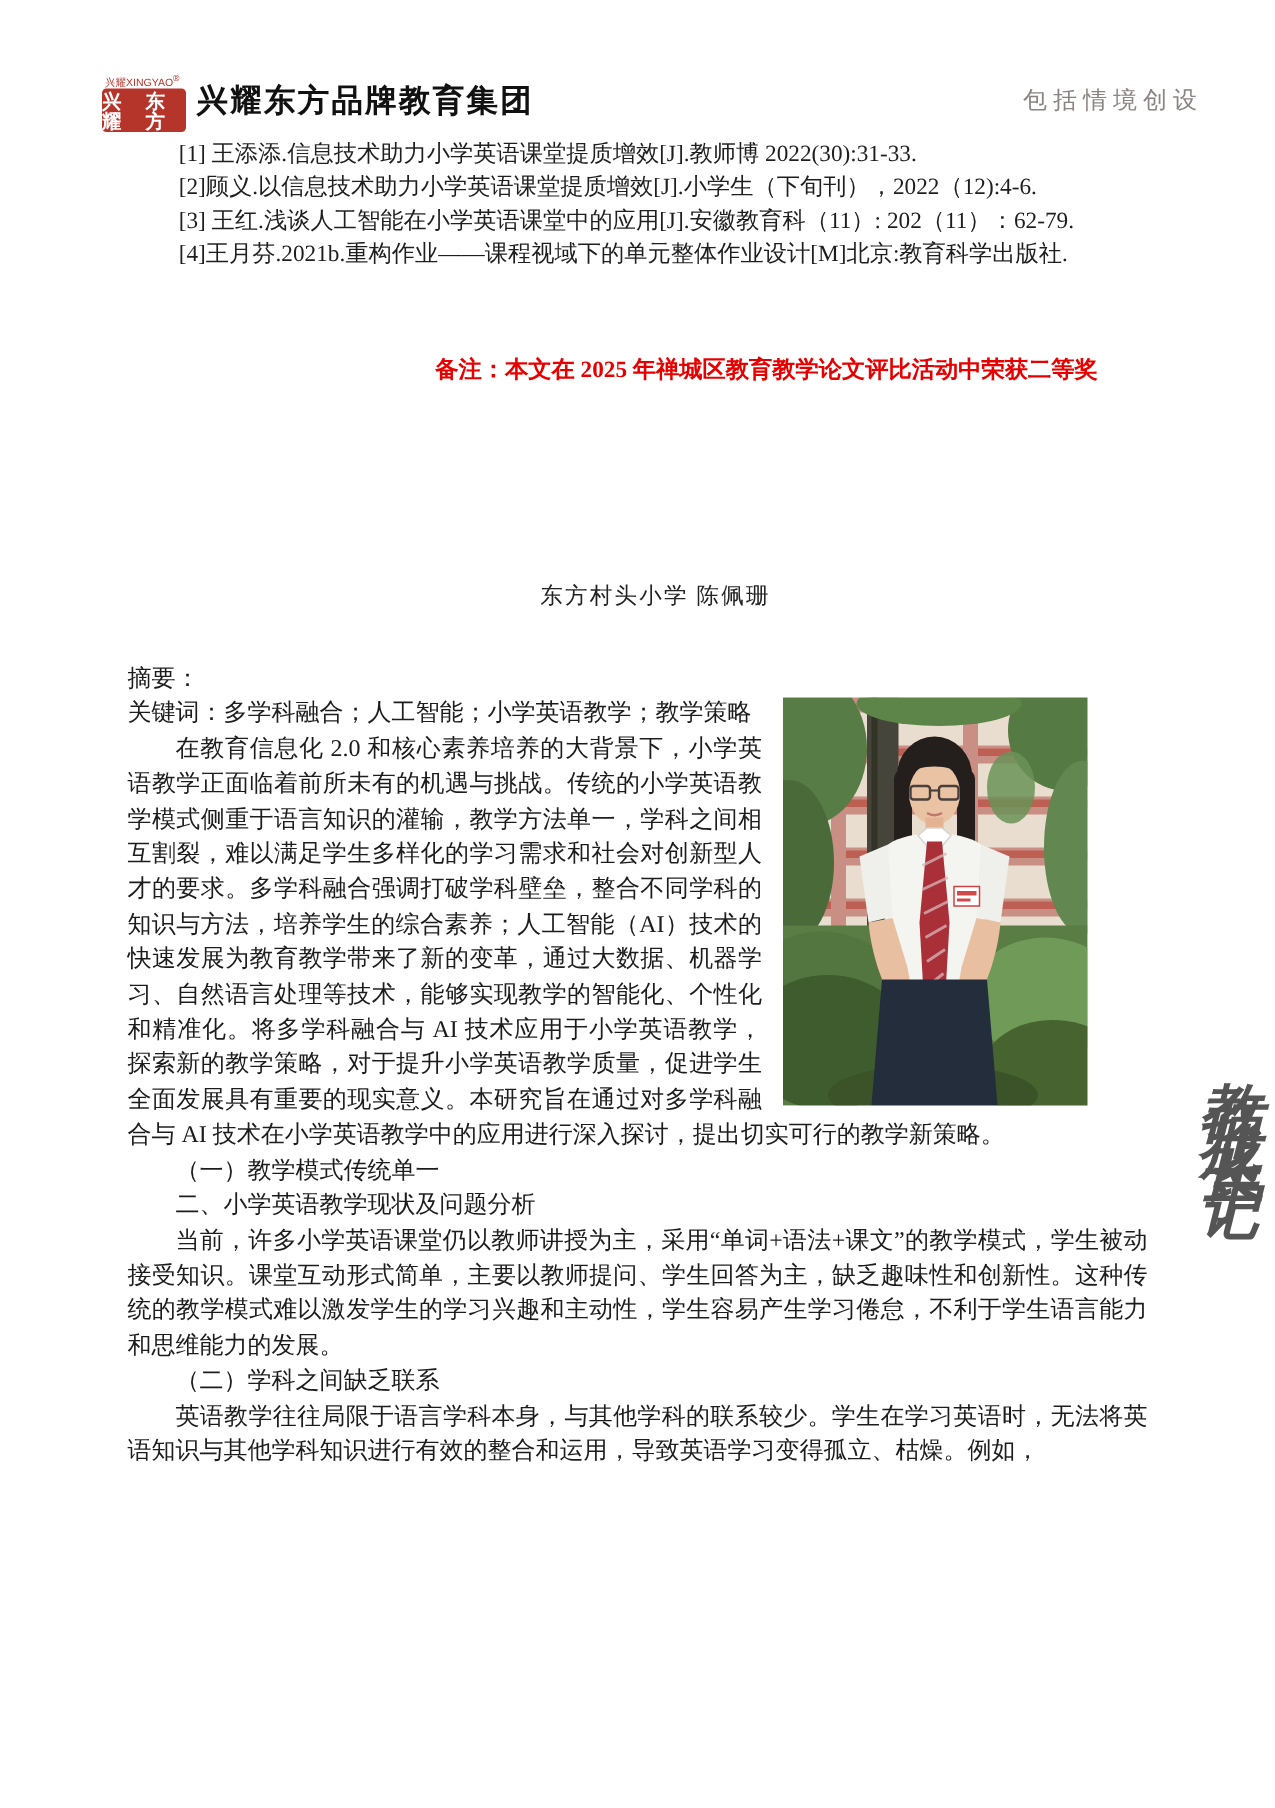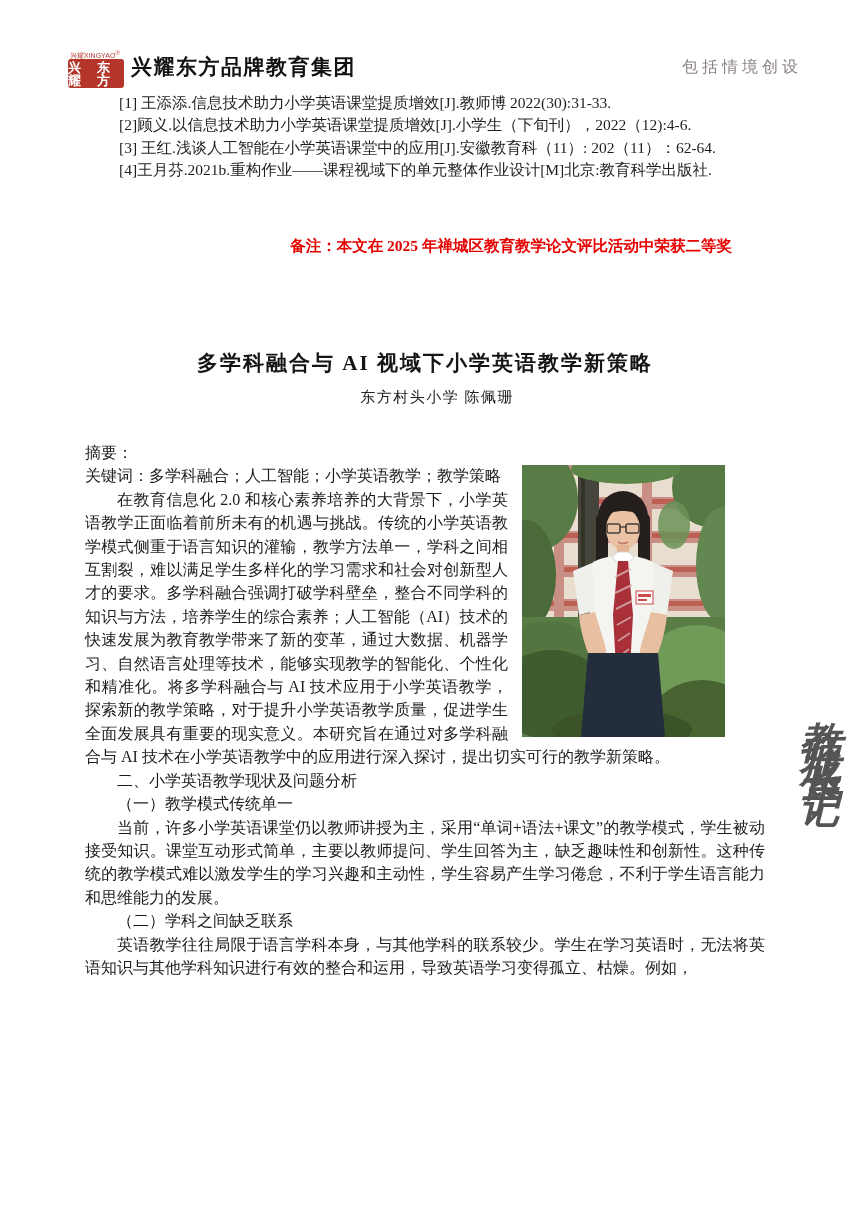--- a/index.html
+++ b/index.html
@@ -85,27 +85,26 @@
         <span>东方</span>
       </span>
     </div>
   </div>
   <div class="company-name">兴耀东方品牌教育集团</div>
   <div class="school-name">包括情境创设</div>
 
   <div class="refs">
     <p>[1] 王添添.信息技术助力小学英语课堂提质增效[J].教师博 2022(30):31-33.</p>
     <p>[2]顾义.以信息技术助力小学英语课堂提质增效[J].小学生（下旬刊），2022（12):4-6.</p>
-    <p>[3] 王红.浅谈人工智能在小学英语课堂中的应用[J].安徽教育科（11）: 202（11）：62-64.</p>
+    <p>[3] 王红.浅谈人工智能在小学英语课堂中的应用[J].安徽教育科（11）: 202（11）：62-79.</p>
     <p>[4]王月芬.2021b.重构作业——课程视域下的单元整体作业设计[M]北京:教育科学出版社.</p>
   </div>
 
   <div class="award-note">备注：本文在 2025 年禅城区教育教学论文评比活动中荣获二等奖</div>
 
-  <div class="article-title">多学科融合与 AI 视域下小学英语教学新策略</div>
   <div class="article-author">东方村头小学 陈佩珊</div>
 
   <div class="article">
     <p>摘要：</p>
 
     <div class="photo-float">
       <svg width="203" height="272" viewBox="0 0 203 272" xmlns="http://www.w3.org/2000/svg">
 
         <rect x="0" y="0" width="203" height="168" fill="#c98e84"></rect>
 
@@ -174,23 +173,23 @@
         <rect x="116" y="134" width="9" height="2" fill="#d04a4a"></rect>
 
         <path d="M66,188 L136,188 L143,272 L59,272 Z" fill="#232d3b"></path>
       </svg>
     </div>
 
     <p>关键词：多学科融合；人工智能；小学英语教学；教学策略</p>
 
     <p class="p-indent">在教育信息化 2.0 和核心素养培养的大背景下，小学英语教学正面临着前所未有的机遇与挑战。传统的小学英语教学模式侧重于语言知识的灌输，教学方法单一，学科之间相互割裂，难以满足学生多样化的学习需求和社会对创新型人才的要求。多学科融合强调打破学科壁垒，整合不同学科的知识与方法，培养学生的综合素养；人工智能（AI）技术的快速发展为教育教学带来了新的变革，通过大数据、机器学习、自然语言处理等技术，能够实现教学的智能化、个性化和精准化。将多学科融合与 AI 技术应用于小学英语教学，探索新的教学策略，对于提升小学英语教学质量，促进学生全面发展具有重要的现实意义。本研究旨在通过对多学科融合与 AI 技术在小学英语教学中的应用进行深入探讨，提出切实可行的教学新策略。</p>
 
+    <p class="p-indent">（一）教学模式传统单一</p>
+
     <p class="p-indent">二、小学英语教学现状及问题分析</p>
-
-    <p class="p-indent">（一）教学模式传统单一</p>
     <p class="p-indent">当前，许多小学英语课堂仍以教师讲授为主，采用“单词+语法+课文”的教学模式，学生被动接受知识。课堂互动形式简单，主要以教师提问、学生回答为主，缺乏趣味性和创新性。这种传统的教学模式难以激发学生的学习兴趣和主动性，学生容易产生学习倦怠，不利于学生语言能力和思维能力的发展。</p>
 
     <p class="p-indent">（二）学科之间缺乏联系</p>
     <p class="p-indent">英语教学往往局限于语言学科本身，与其他学科的联系较少。学生在学习英语时，无法将英语知识与其他学科知识进行有效的整合和运用，导致英语学习变得孤立、枯燥。例如，</p>
   </div>
 
   <div class="sidebar-title">教师成长手记</div>
 
   <div class="quill-wrap">
     <svg width="82" height="104" viewBox="0 0 82 104" xmlns="http://www.w3.org/2000/svg">

